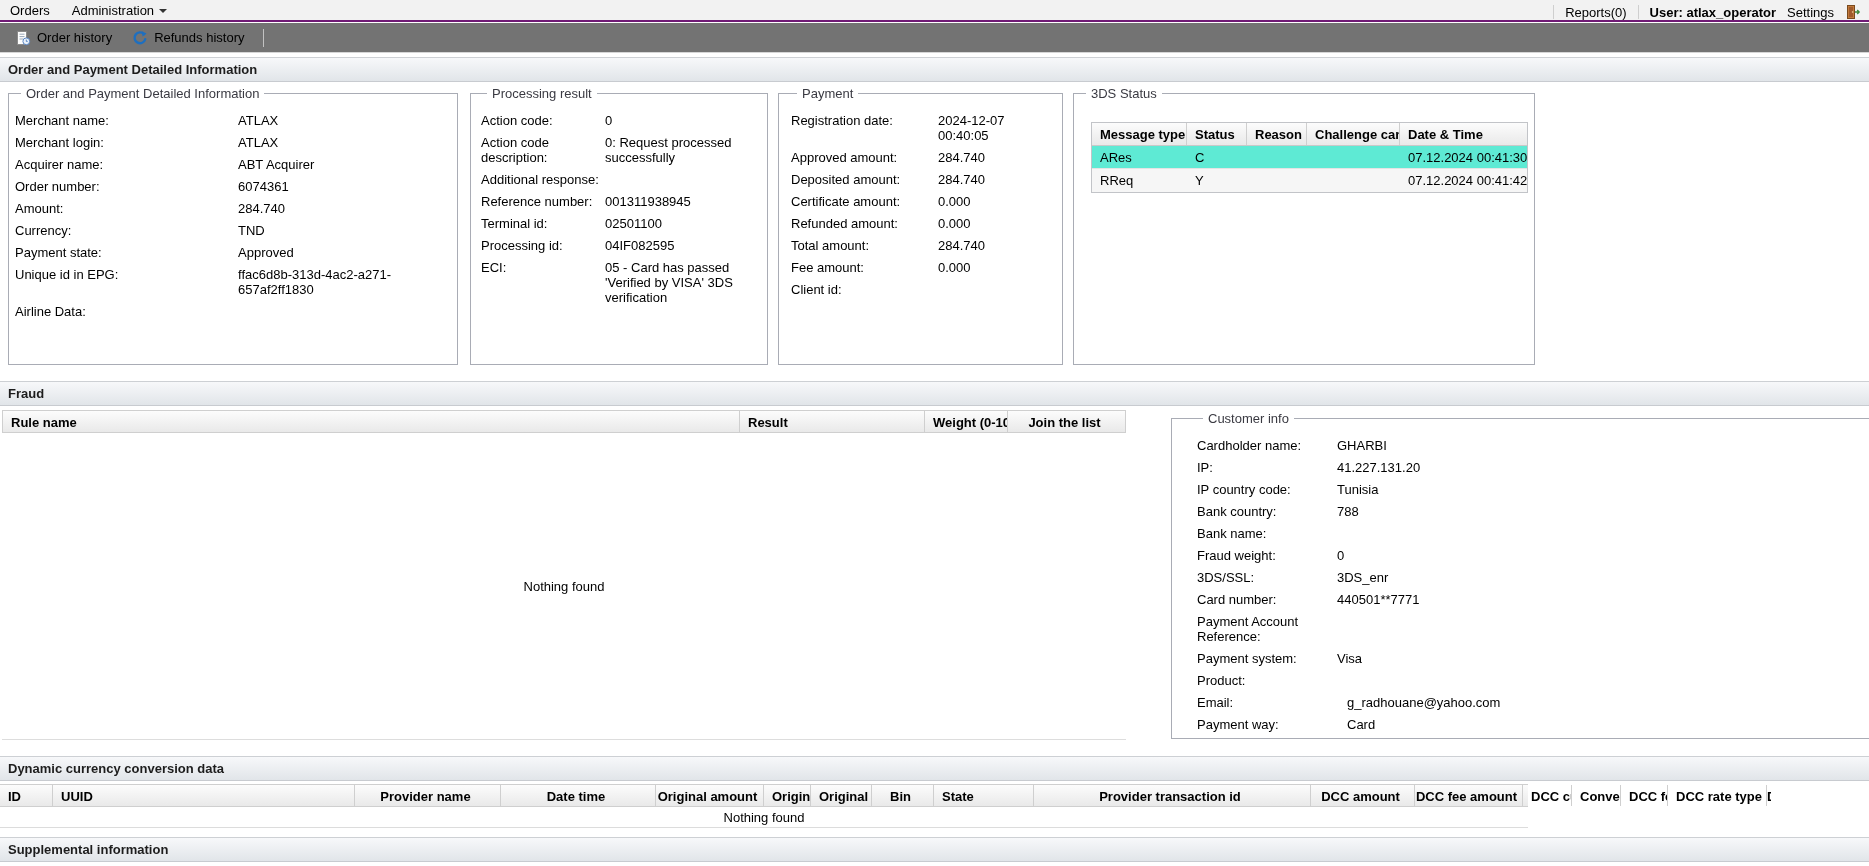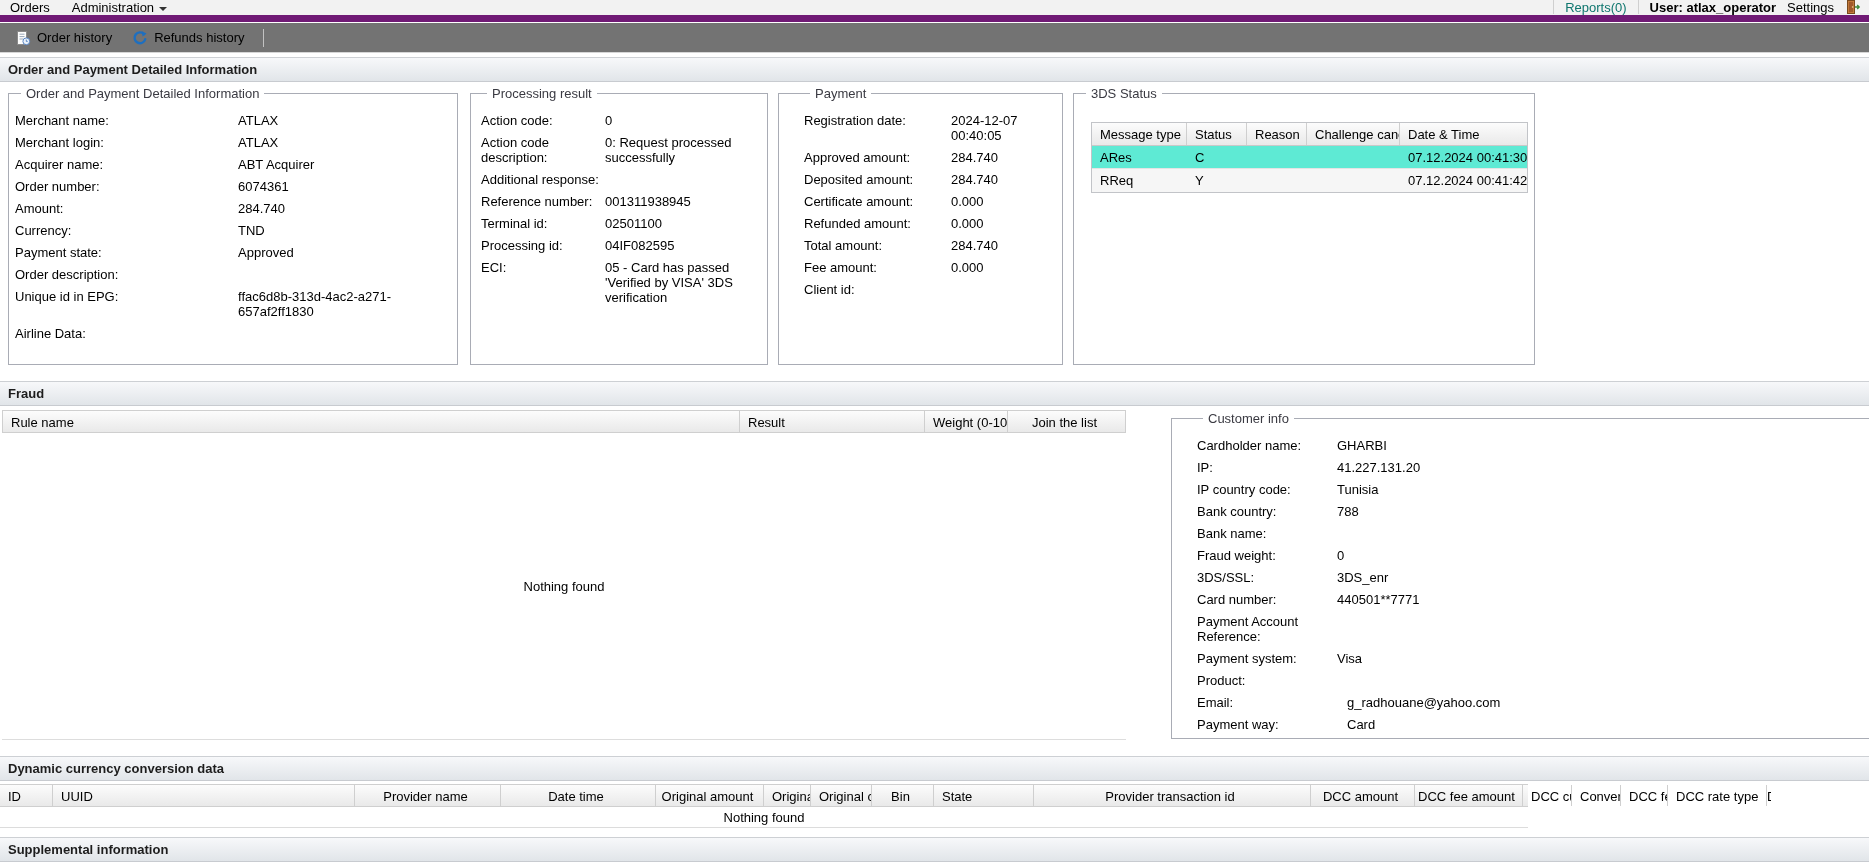--- a/index.html
+++ b/index.html
@@ -5,29 +5,29 @@
   * { box-sizing: border-box; margin: 0; padding: 0; }
   html, body { background: #fff; }
   .screen {
     position: relative; width: 1869px; height: 866px; overflow: hidden;
     background: #fff; font-family: "Liberation Sans", sans-serif;
     font-size: 13px; color: #000;
   }
   
   .menubar {
     position: absolute; top: 0; left: 0; right: 0; height: 22px;
-    background: #f2f2f2; border-bottom: 7px solid #701a75;
+    background: #f2f2f2; border-bottom: 2px solid #701a75;
     display: flex; align-items: flex-end; padding: 0 6px;
   }
   .menu-item { display: flex; align-items: center; gap: 5px; padding: 0 11px; height: 100%; cursor: default; }
   .menu-item:first-child { padding-left: 4px; }
   .caret { width: 0; height: 0; border-left: 4px solid transparent; border-right: 4px solid transparent; border-top: 4px solid #333; margin-top: 2px; }
   .mb-right { margin-left: auto; display: flex; align-items: center; gap: 11px; padding-right: 2px; }
   .mb-sep { width: 1px; height: 14px; background: #cfcfcf; }
-  .reports { color: #0f766e; }
+  .reports { color: #000000; }
   .user { font-weight: bold; }
   .icon16 { width: 16px; height: 16px; display: inline-block; flex: 0 0 16px; }
   
   .toolbar {
     position: absolute; top: 23px; left: 0; right: 0; height: 30px;
     background: #737373; border-bottom: 1px solid #d6d6d6;
     display: flex; align-items: center; padding: 0 6px; gap: 2px;
   }
   .tb-btn { display: flex; align-items: center; gap: 6px; padding: 3px 9px; border-radius: 2px; cursor: default; }
   .tb-sep { width: 1px; height: 18px; background: #c2c2c2; margin-left: 8px; }
@@ -44,32 +44,32 @@
   #bar-dcc   { top: 756px; }
   #bar-supp  { top: 837px; }
   
   fieldset.panel {
     position: absolute; border: 1px solid #a9acb5; background: #fff;
     padding: 12px 6px 6px 6px;
   }
   fieldset.panel legend { color: #3a3a42; padding: 0 5px; margin-left: 6px; font-size: 13px; }
   #panel-order      { top: 86px; left: 8px;    width: 450px; height: 279px; }
   #panel-processing { top: 86px; left: 470px;  width: 298px; height: 279px; padding-left: 10px; }
-  #panel-payment    { top: 86px; left: 778px;  width: 285px; height: 279px; padding-left: 25px; }
+  #panel-payment    { top: 86px; left: 778px;  width: 285px; height: 279px; padding-left: 12px; }
   #panel-3ds        { top: 86px; left: 1073px; width: 451px; height: 279px; }
   #panel-customer   { top: 411px; left: 1138px; width: 726px; height: 328px; padding-left: 25px; margin-left: 33px; }
   .kv { display: grid; margin-bottom: 7px; line-height: 15px; }
   .p1 .kv { grid-template-columns: 223px 1fr; }
   .p2 .kv { grid-template-columns: 124px 1fr; }
   .p3 .kv { grid-template-columns: 147px 1fr; }
   .pc .kv { grid-template-columns: 140px 1fr; }
   .kv .val { padding-right: 4px; }
   
   .ghead { background: linear-gradient(#fcfcfc, #e9e9e9); }
-  .gh { border-right: 1px solid #cfcfcf; padding: 4px 4px 0 8px; font-weight: normal; overflow: hidden; white-space: nowrap; }
+  .gh { border-right: 1px solid #cfcfcf; padding: 4px 4px 0 8px; font-weight: bold; overflow: hidden; white-space: nowrap; }
   .gh:last-child { border-right: none; }
   .gc { padding: 4px 4px 0 8px; overflow: hidden; white-space: nowrap; }
   
   .tds-table { margin: 9px 0 0 11px; width: 437px; border: 1px solid #c2c4c8; }
   .tds-head, .tds-row { display: grid; grid-template-columns: 95px 60px 60px 93px 1fr; height: 23px; }
   .tds-head { border-bottom: 1px solid #c9c9c9; }
   .tds-row { border-bottom: 1px solid #e4e4e4; background: #5eead4; }
   .tds-row.alt { background: #f6f6f6; }
   .tds-row:last-child { border-bottom: none; }
   
@@ -169,24 +169,20 @@
         <span class="lbl">Amount:</span>
         <span class="val">284.740</span>
       </div>
     <div class="kv">
         <span class="lbl">Currency:</span>
         <span class="val">TND</span>
       </div>
     <div class="kv">
         <span class="lbl">Payment state:</span>
         <span class="val">Approved</span>
-      </div>
-    <div class="kv">
-        <span class="lbl">Order description:</span>
-        <span class="val"></span>
       </div>
     <div class="kv">
         <span class="lbl">Unique id in EPG:</span>
         <span class="val">ffac6d8b-313d-4ac2-a271-657af2ff1830</span>
       </div>
     <div class="kv">
         <span class="lbl">Airline Data:</span>
         <span class="val"></span>
       </div>
   </fieldset>

